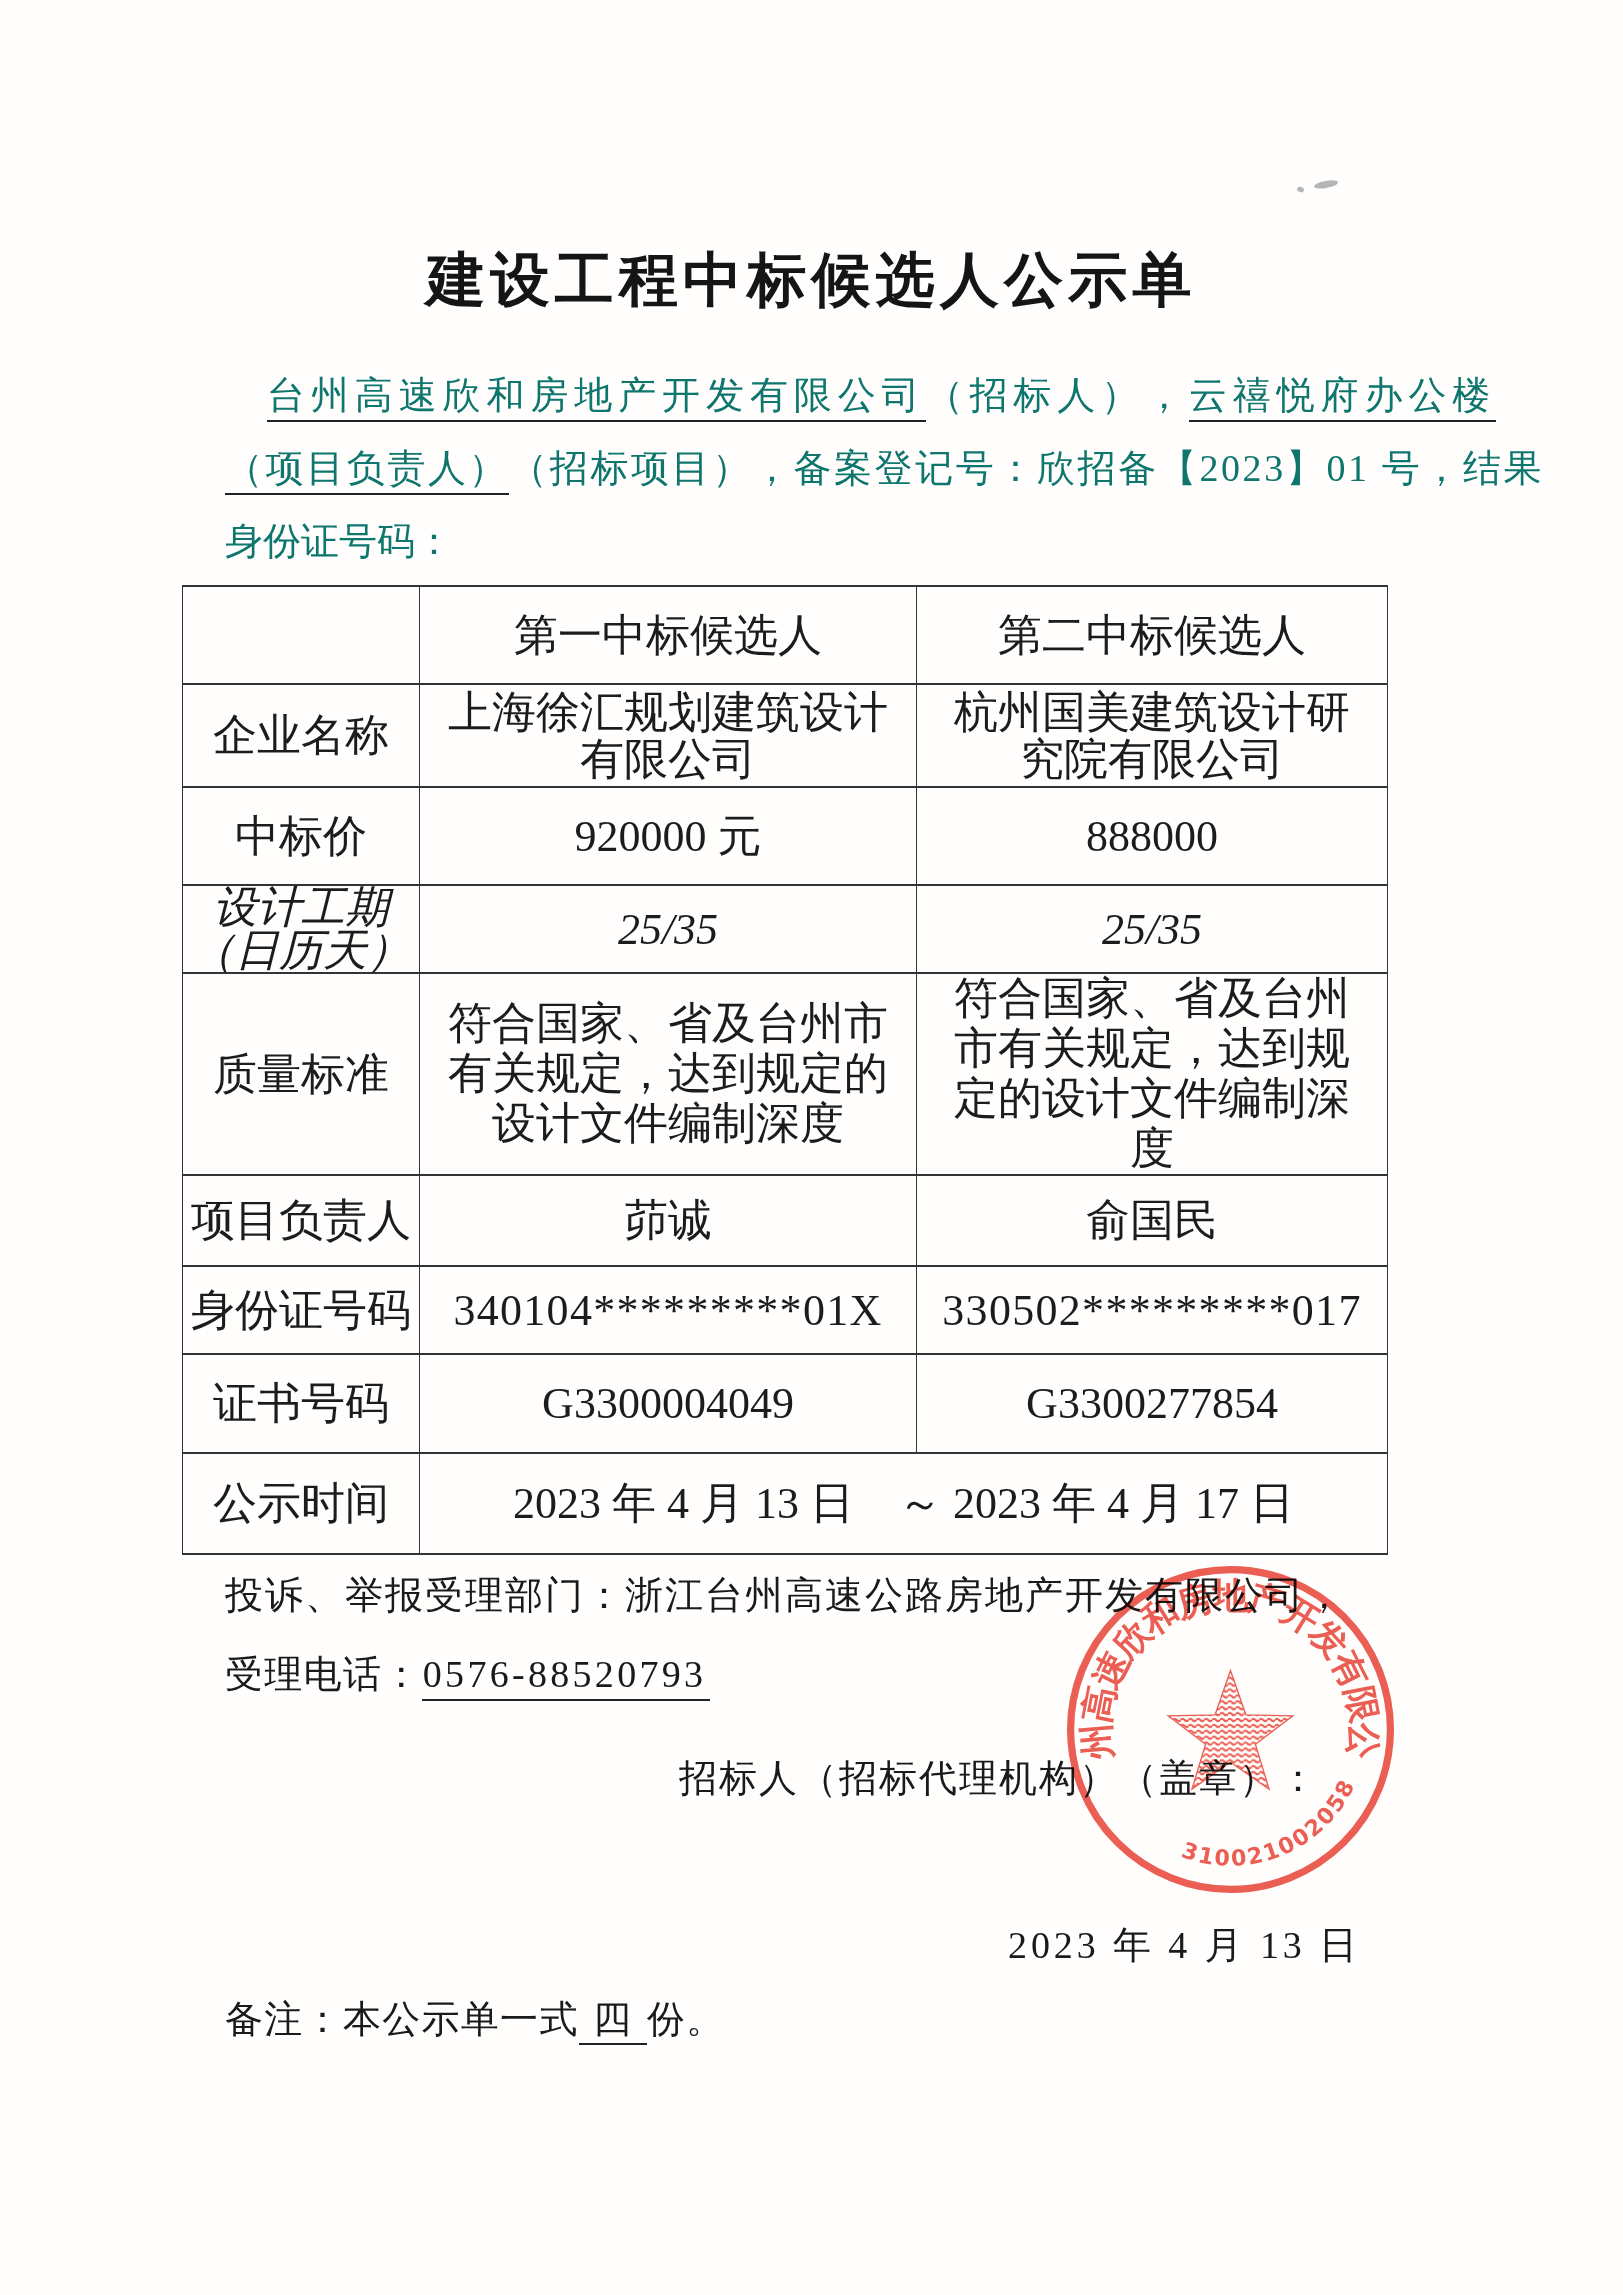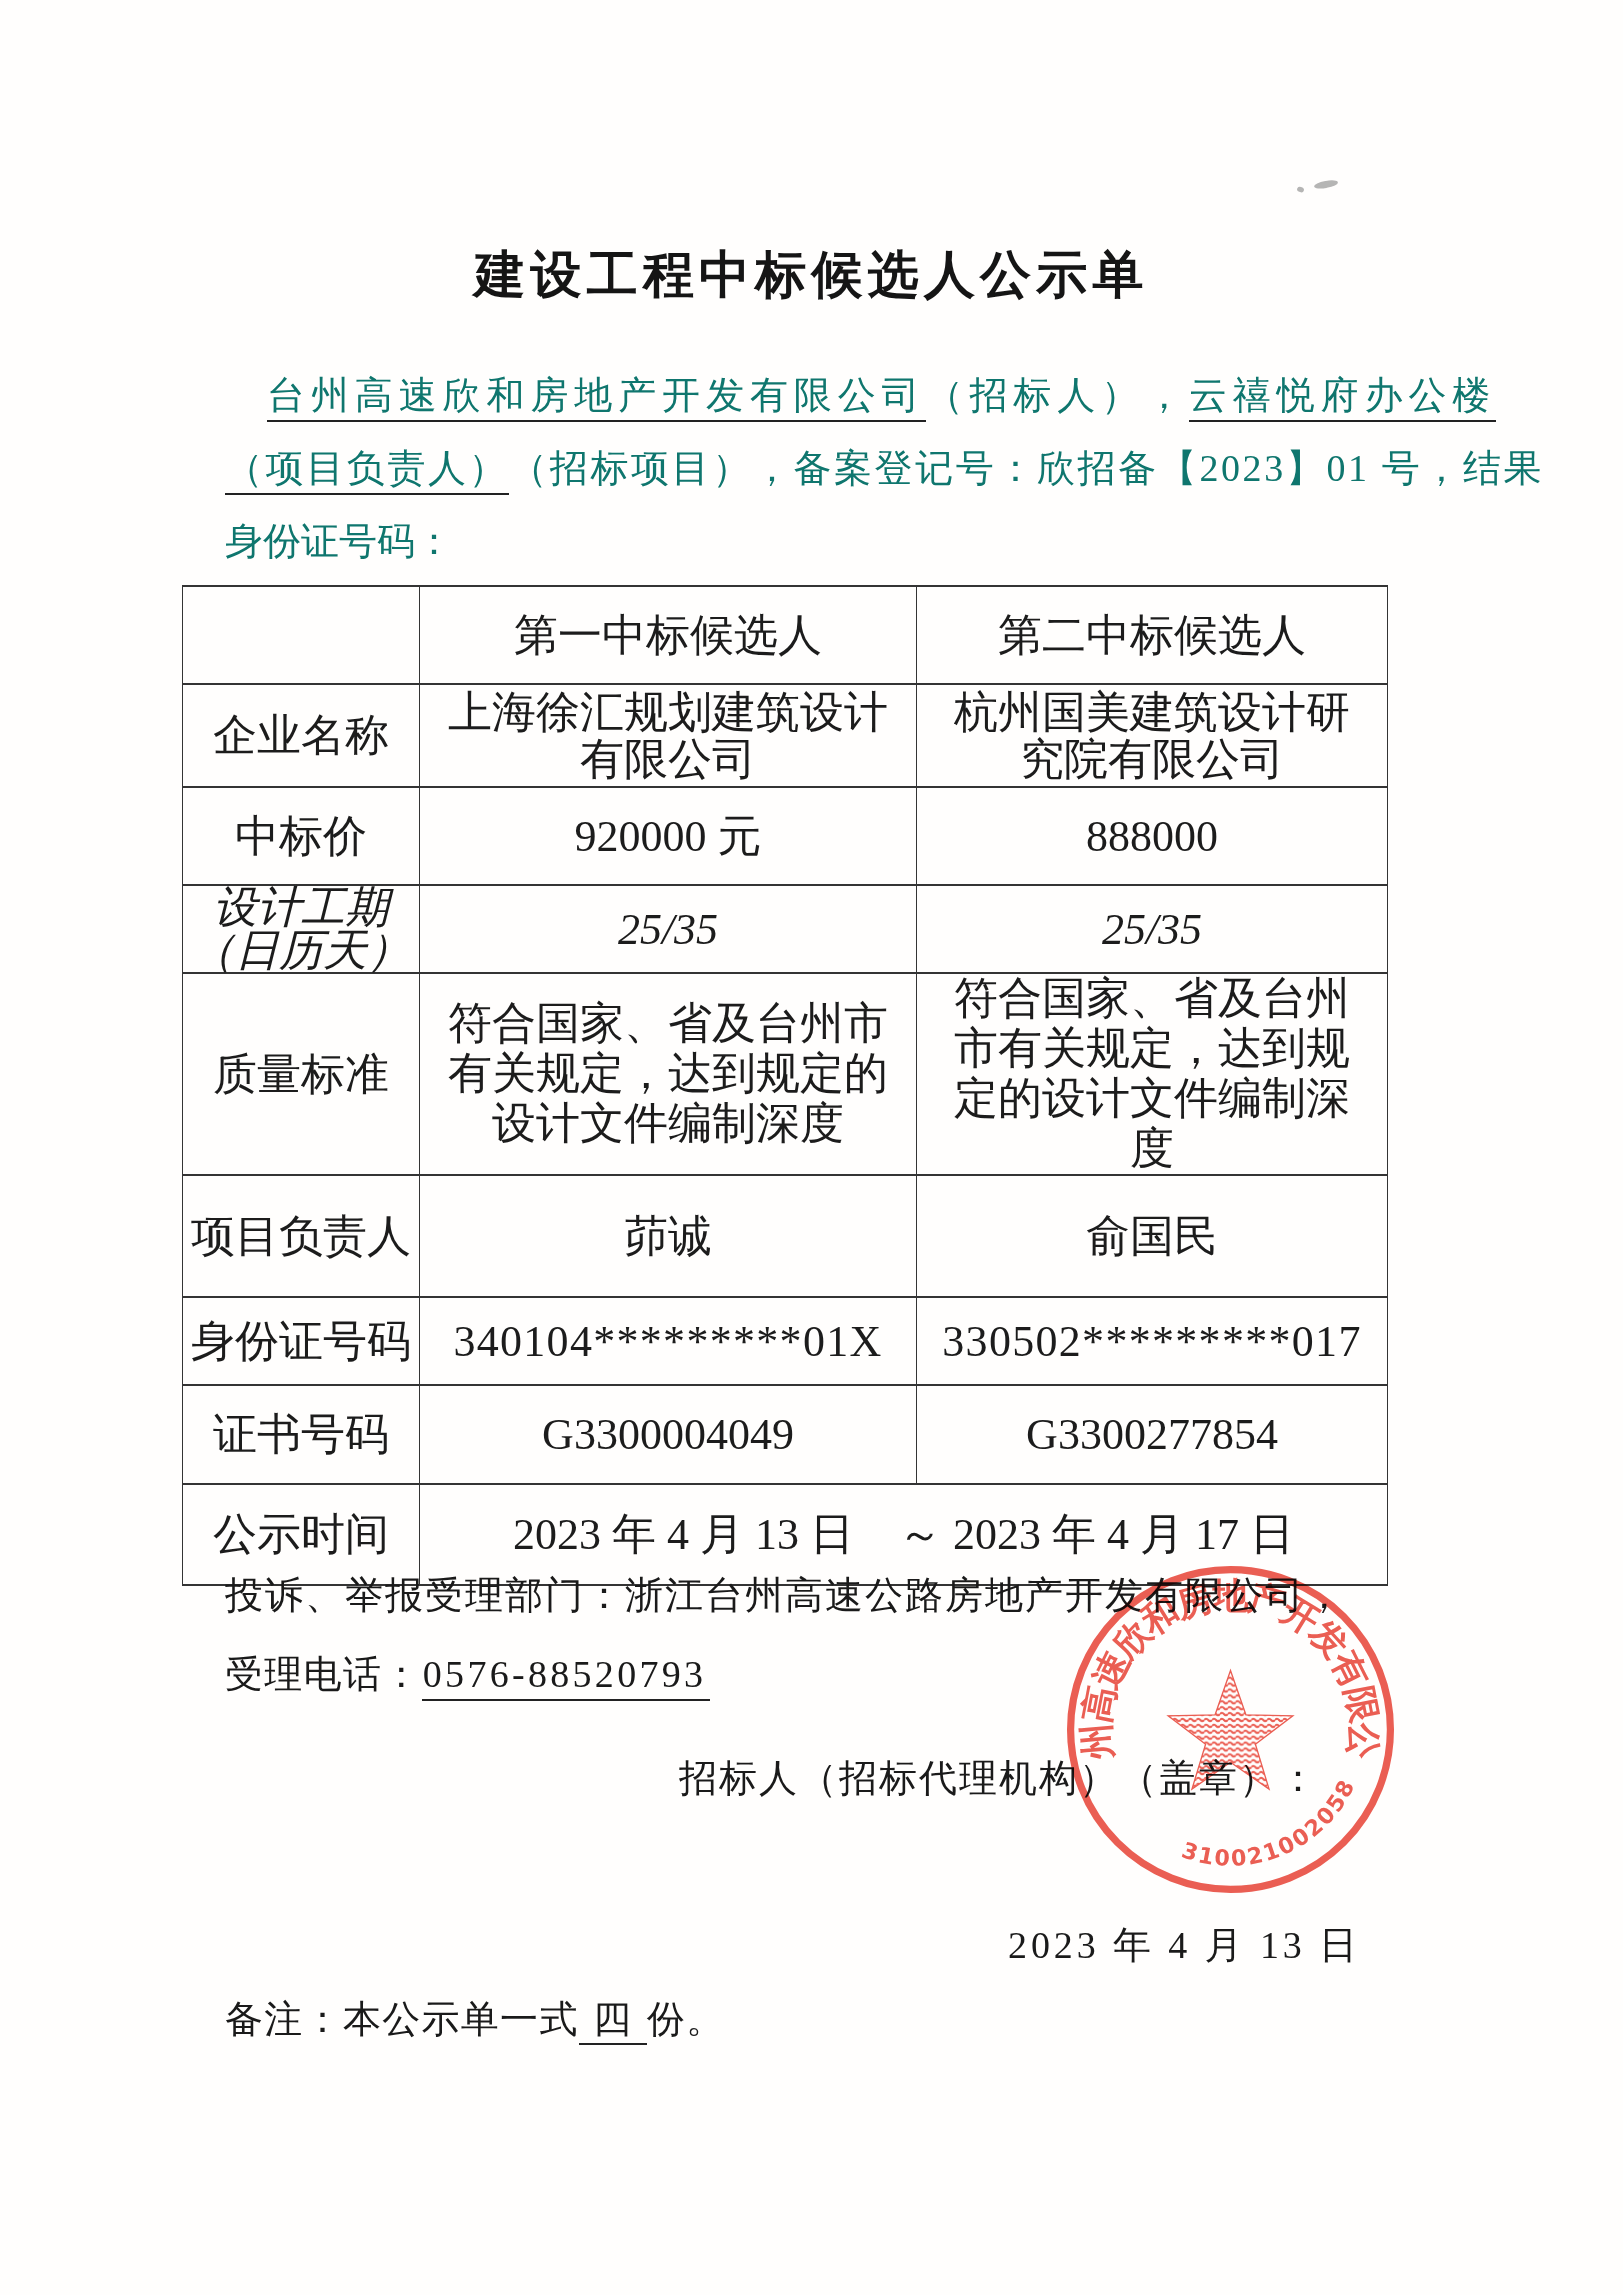--- a/index.html
+++ b/index.html
@@ -9,21 +9,21 @@
     margin:0 auto;
     background:#fffefd;
     overflow:hidden;
     font-family:"Liberation Serif","DejaVu Serif",serif;
     color:#1d1d1d;
   }
   .title{
     position:absolute;top:241px;left:0;width:100%;
     text-align:center;
     font-family:"Liberation Sans","DejaVu Sans",sans-serif;
-    font-weight:700;font-size:51px;letter-spacing:5.2px;color:#151515;
+    font-weight:700;font-size:59px;letter-spacing:5.2px;color:#151515;
   }
   .intro{position:absolute;left:225px;top:359px;width:1185px;font-size:38px;color:#0f766e;}
   .intro-line{height:73px;line-height:73px;white-space:nowrap;}
   .intro-line.l1{padding-left:42px;letter-spacing:5.9px;}
   .intro-line.l2{letter-spacing:2.6px;}
   .u{border-bottom:2.6px solid #222;padding-bottom:3.9px;}
   
   table.grid{
     position:absolute;left:182px;top:585px;width:1206px;
     border-collapse:collapse;table-layout:fixed;
@@ -36,21 +36,21 @@
     padding:0 18.3px;line-height:47px;
   }
   table.grid td.lbl{padding:0 5.2px;}
   table.grid td.lbl span{display:block;line-height:43px;}
   tr.r-head{height:98px;}
   tr.r-qymc{height:103px;}
   tr.r-zbj{height:98px;}
   tr.r-gq{height:84px;font-style:italic;}
   tr.r-zl{height:155px;}
   tr.r-zl td{line-height:50px;}
-  tr.r-fzr{height:122px;padding-left:8px;}
+  tr.r-fzr{height:91px;padding-left:8px;}
   tr.r-sfz{height:88px;}
   tr.r-zs{height:99px;}
   tr.r-gs{height:101px;}
   td.idnum{letter-spacing:1.3px;}
   
   .fline{position:absolute;font-size:38px;white-space:nowrap;color:#1a1a1a;}
   .complaint{left:225px;top:1570px;letter-spacing:2px;}
   .phone{left:225px;top:1649px;letter-spacing:1.3px;}
   .phone .num{border-bottom:2.6px solid #222;padding:0 3.9px 3.9px 1.3px;letter-spacing:3.3px;}
   .sign{left:679px;top:1753px;letter-spacing:2px;}

